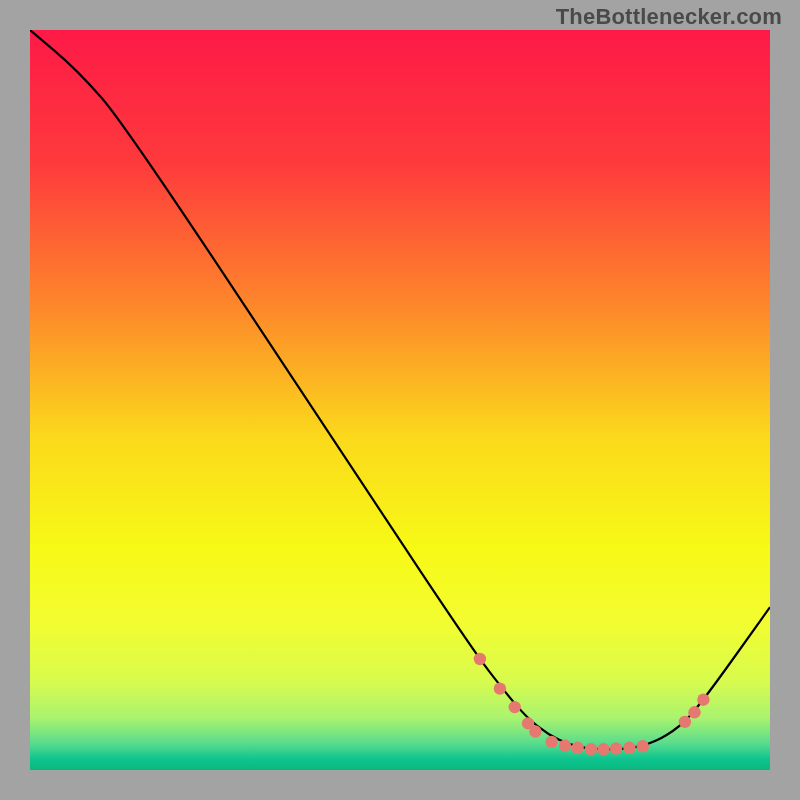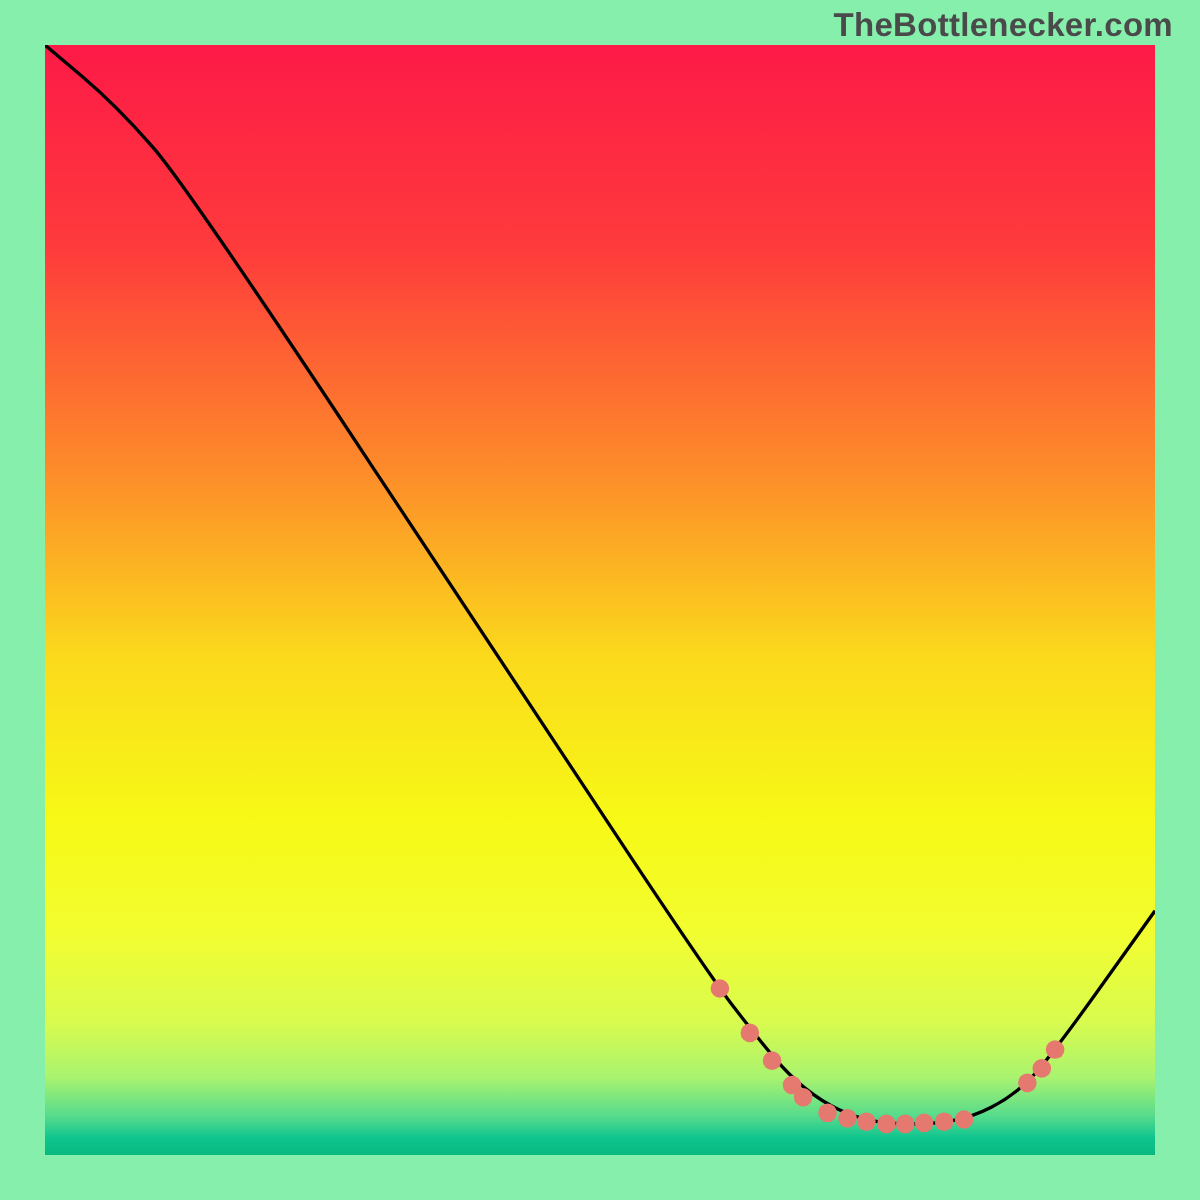--- a/index.html
+++ b/index.html
@@ -8,21 +8,21 @@
     width: 800px;
     height: 800px;
     background: #000;
     overflow: hidden;
     font-family: Arial, Helvetica, sans-serif;
   }
   .stage {
     position: relative;
     width: 800px;
     height: 800px;
-    background: #86efac;
+    background: #a3a3a3;
     text-align: right;
   }
   .watermark {
     position: absolute;
     top: 4px;
     right: 18px;
     font-size: 22px;
     font-weight: 600;
     color: #4a4a4a;
     letter-spacing: 0.2px;

